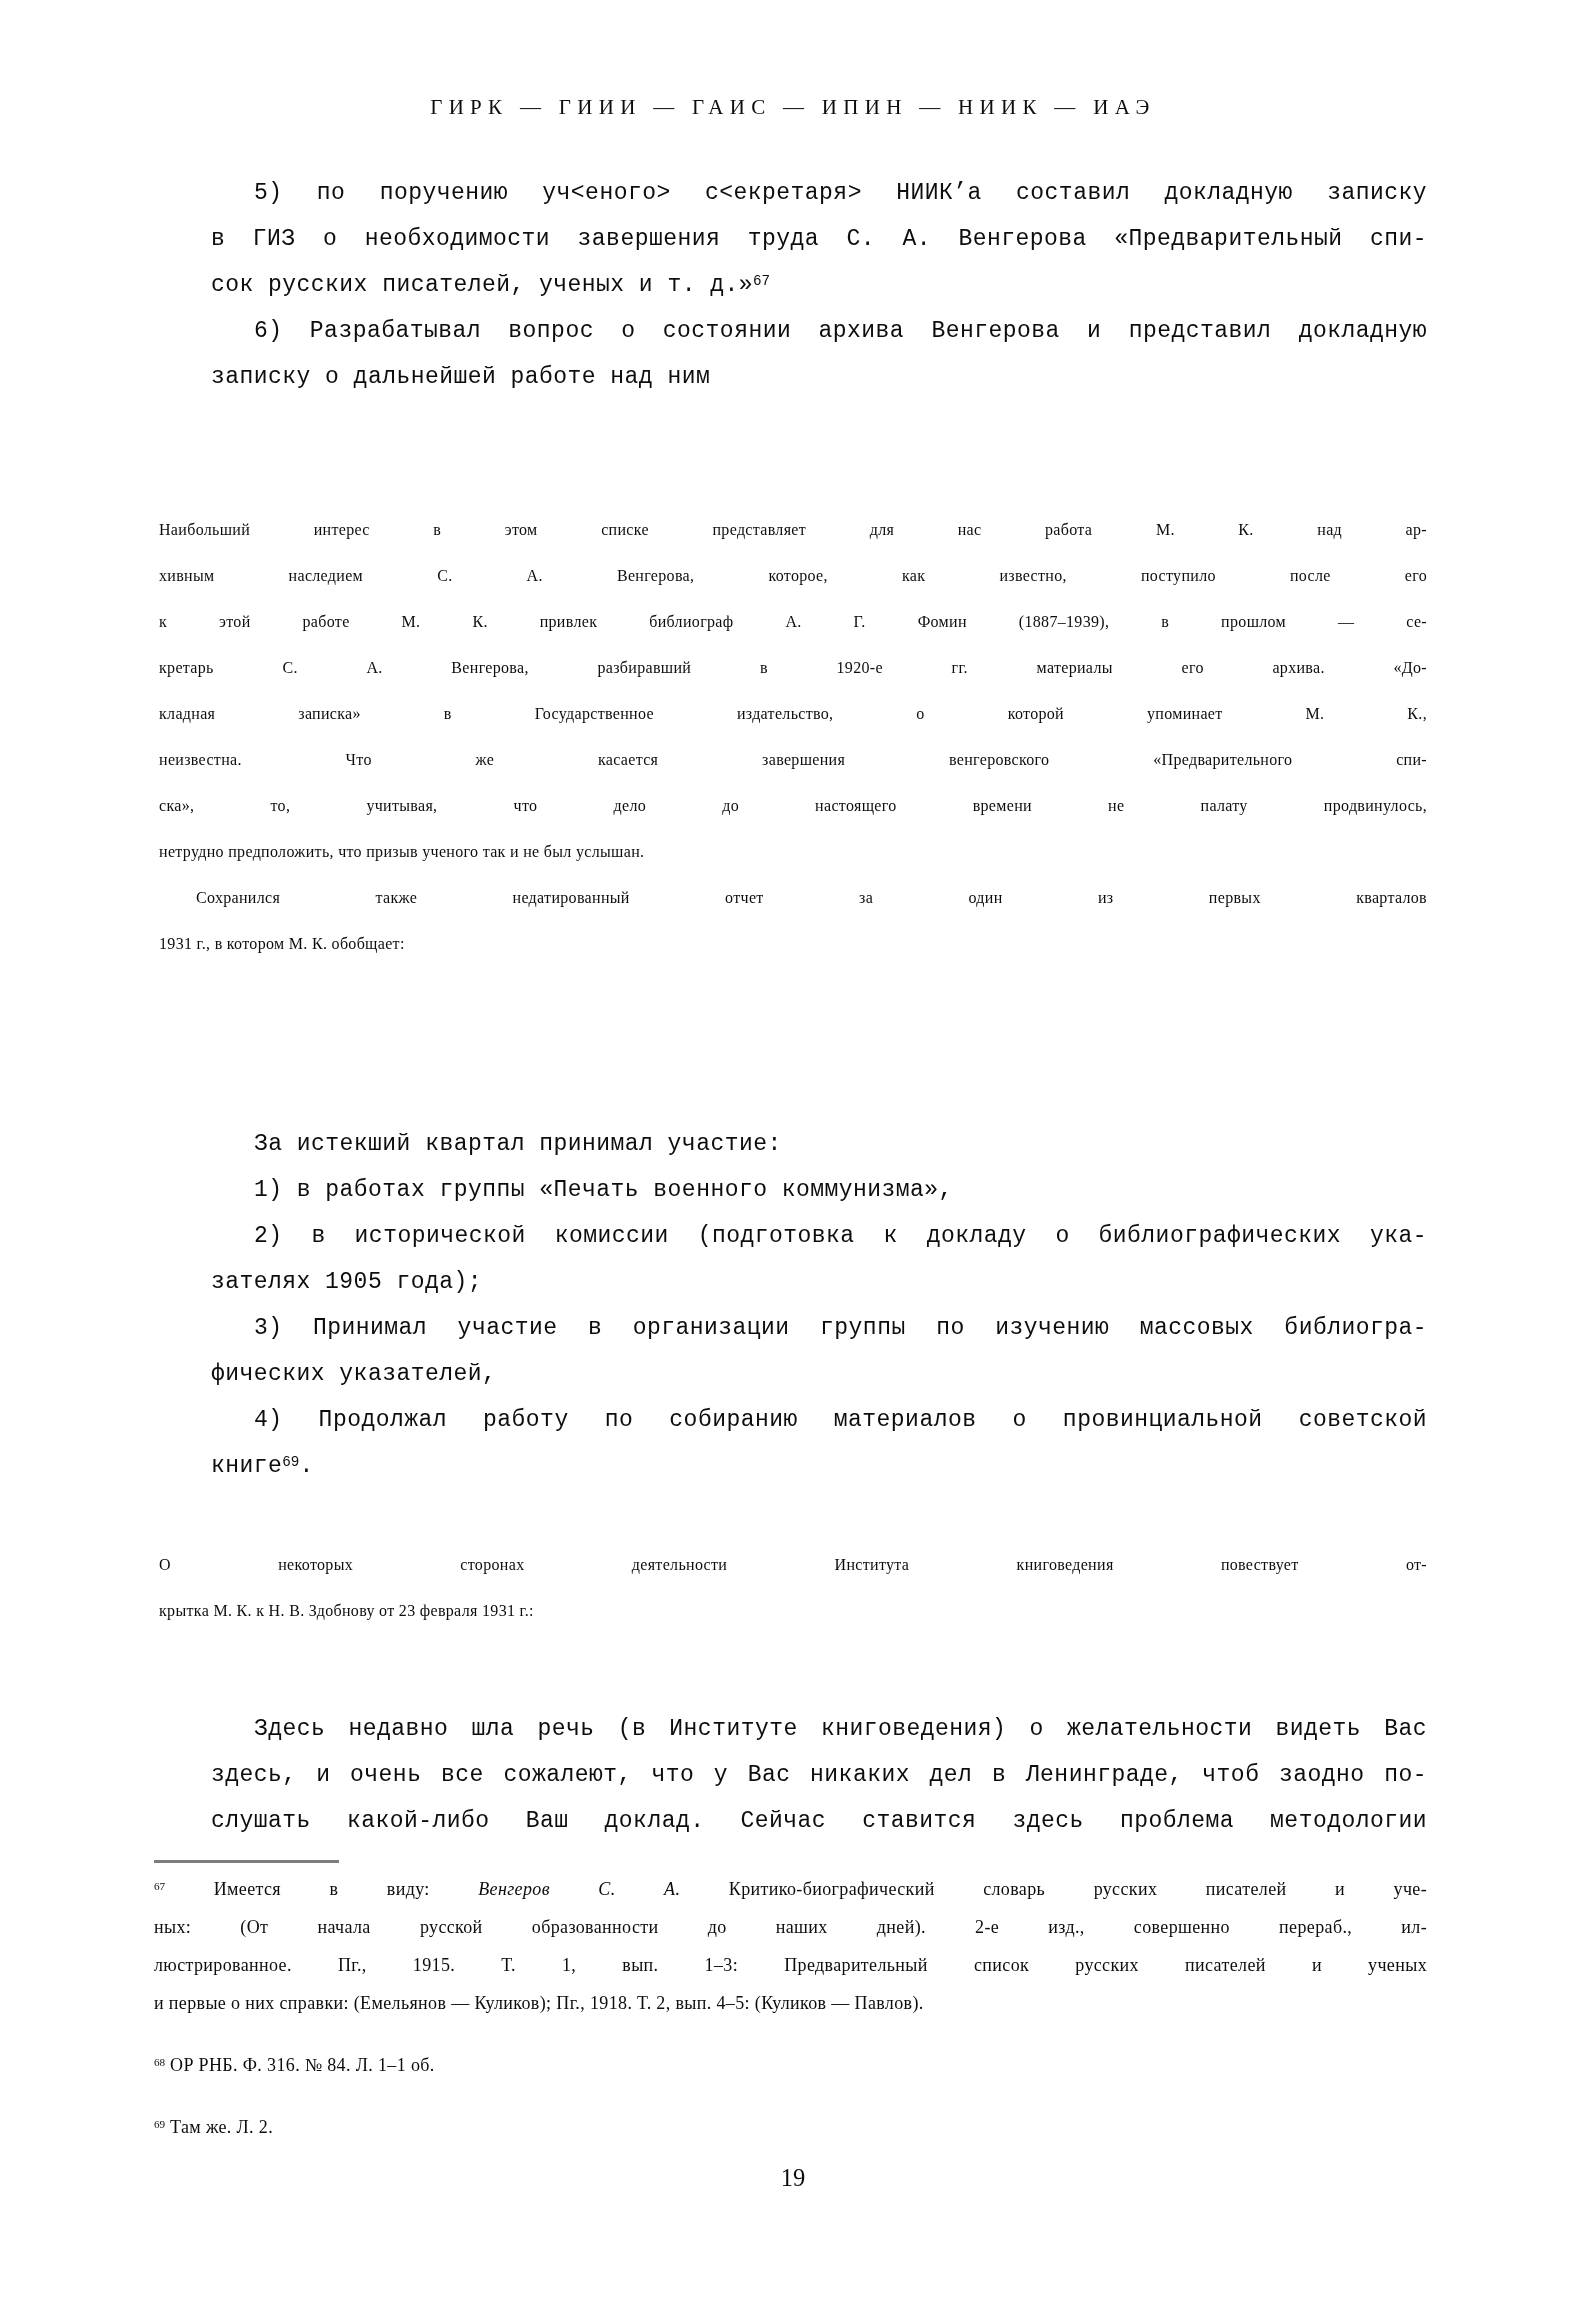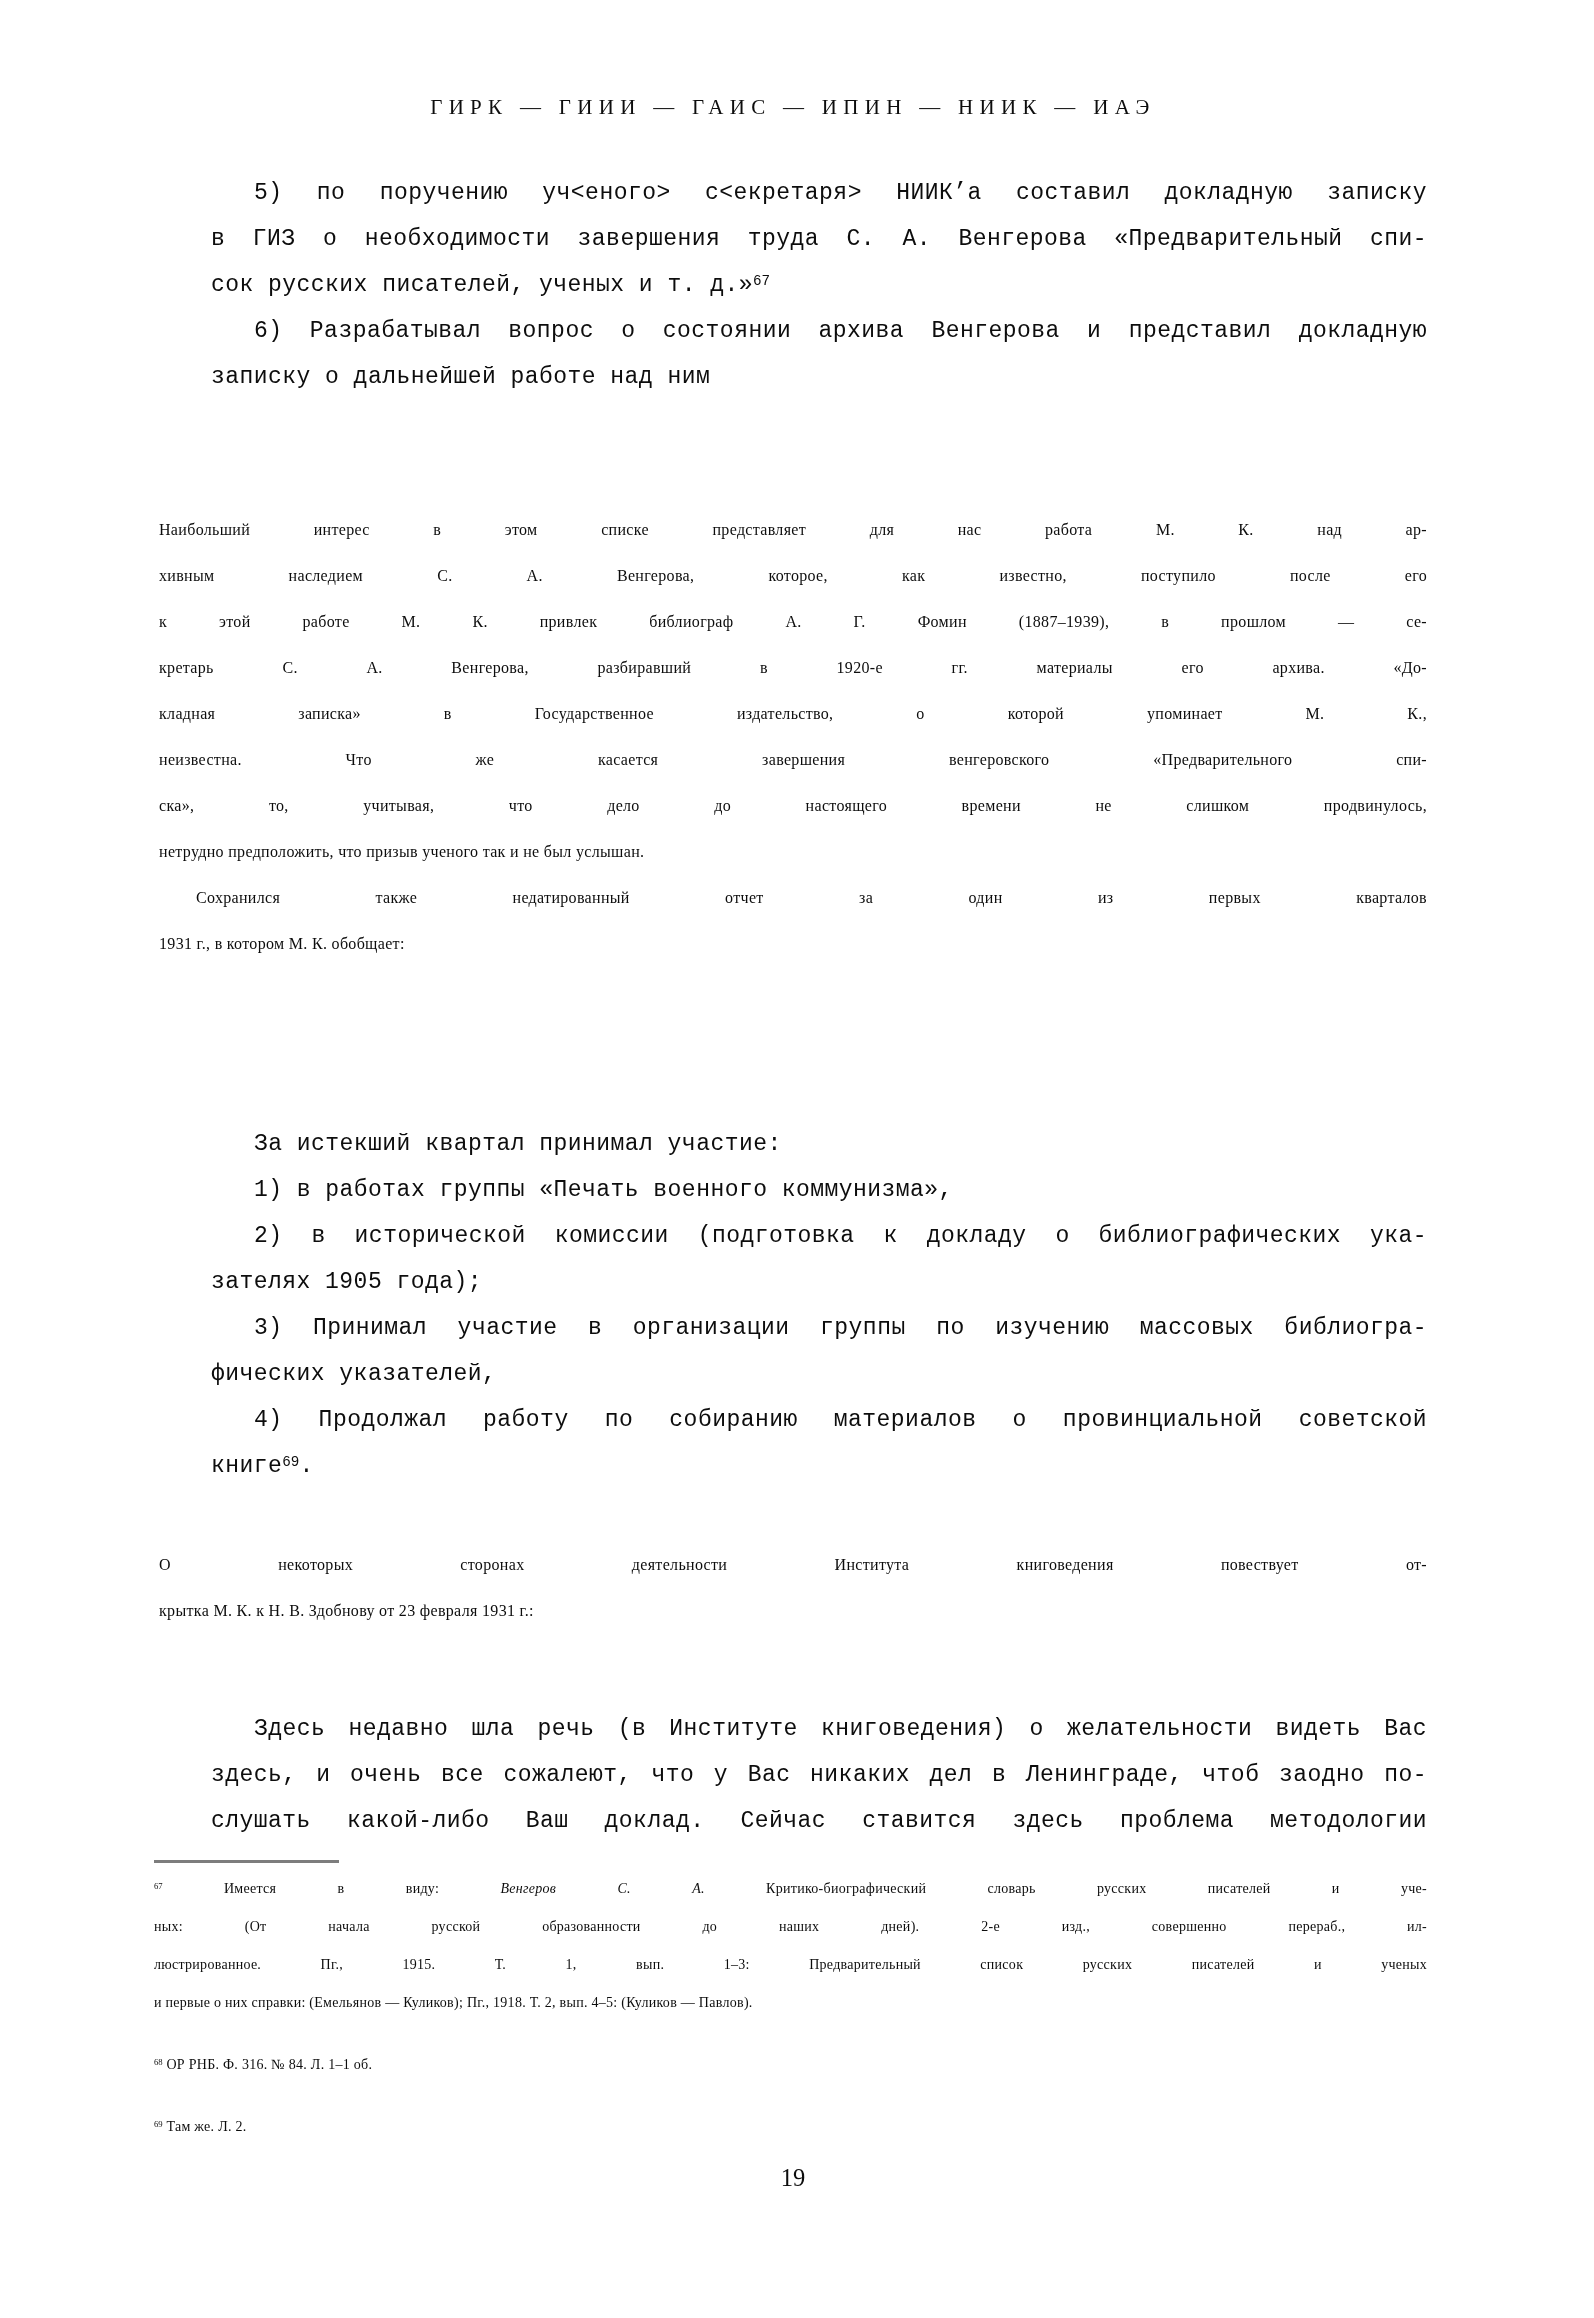--- a/index.html
+++ b/index.html
@@ -27,21 +27,21 @@
     line-height:24.5px;
     white-space:nowrap;
   }
   .block{left:159px;width:1268px;}
   .block.quote{left:211px;width:1216px;font-family:Liberation Mono, monospace;}
   .tline{
     letter-spacing:0.02em;
   }
   .body-block .tline{font-size:16px;line-height:46px;}
   .quote .tline{font-size:23px;line-height:46px;}
-  .footnotes .tline{font-size:14px;line-height:38px;}
+  .footnotes .tline{font-size:18px;line-height:38px;}
   .jl{text-align:justify;text-align-last:justify;-moz-text-align-last:justify;}
   .ll{text-align:left;text-align-last:left;}
   .quote .ind{text-indent:43px;}
   .body-block .ind{text-indent:37px;}
   .footnotes{left:154px;width:1273px;}
   .footnotes .para + .para{margin-top:24px;}
   .fn-rule{
     top:1860px;left:154px;width:185px;height:2.5px;
     background:var(--rule);
   }
@@ -84,21 +84,21 @@
     </div>
 
   <div id="b-main1" class="abs block body-block">
       <div class="para">
         <div class="tline jl">Наибольший интерес в этом списке представляет для нас работа М. К. над ар-</div>
         <div class="tline jl">хивным наследием С. А. Венгерова, которое, как известно, поступило после его</div>
         <div class="tline jl">к этой работе М. К. привлек библиограф А. Г. Фомин (1887–1939), в прошлом — се-</div>
         <div class="tline jl">кретарь С. А. Венгерова, разбиравший в 1920-е гг. материалы его архива. «До-</div>
         <div class="tline jl">кладная записка» в Государственное издательство, о которой упоминает М. К.,</div>
         <div class="tline jl">неизвестна. Что же касается завершения венгеровского «Предварительного спи-</div>
-        <div class="tline jl">ска», то, учитывая, что дело до настоящего времени не слишком продвинулось,</div>
+        <div class="tline jl">ска», то, учитывая, что дело до настоящего времени не палату продвинулось,</div>
         <div class="tline ll">нетрудно предположить, что призыв ученого так и не был услышан.</div>
       </div>
       <div class="para">
         <div class="tline jl ind">Сохранился также недатированный отчет за один из первых кварталов</div>
         <div class="tline ll">1931 г., в котором М. К. обобщает:</div>
       </div>
     </div>
 
   <div id="b-quote2" class="abs block quote">
       <div class="para">

